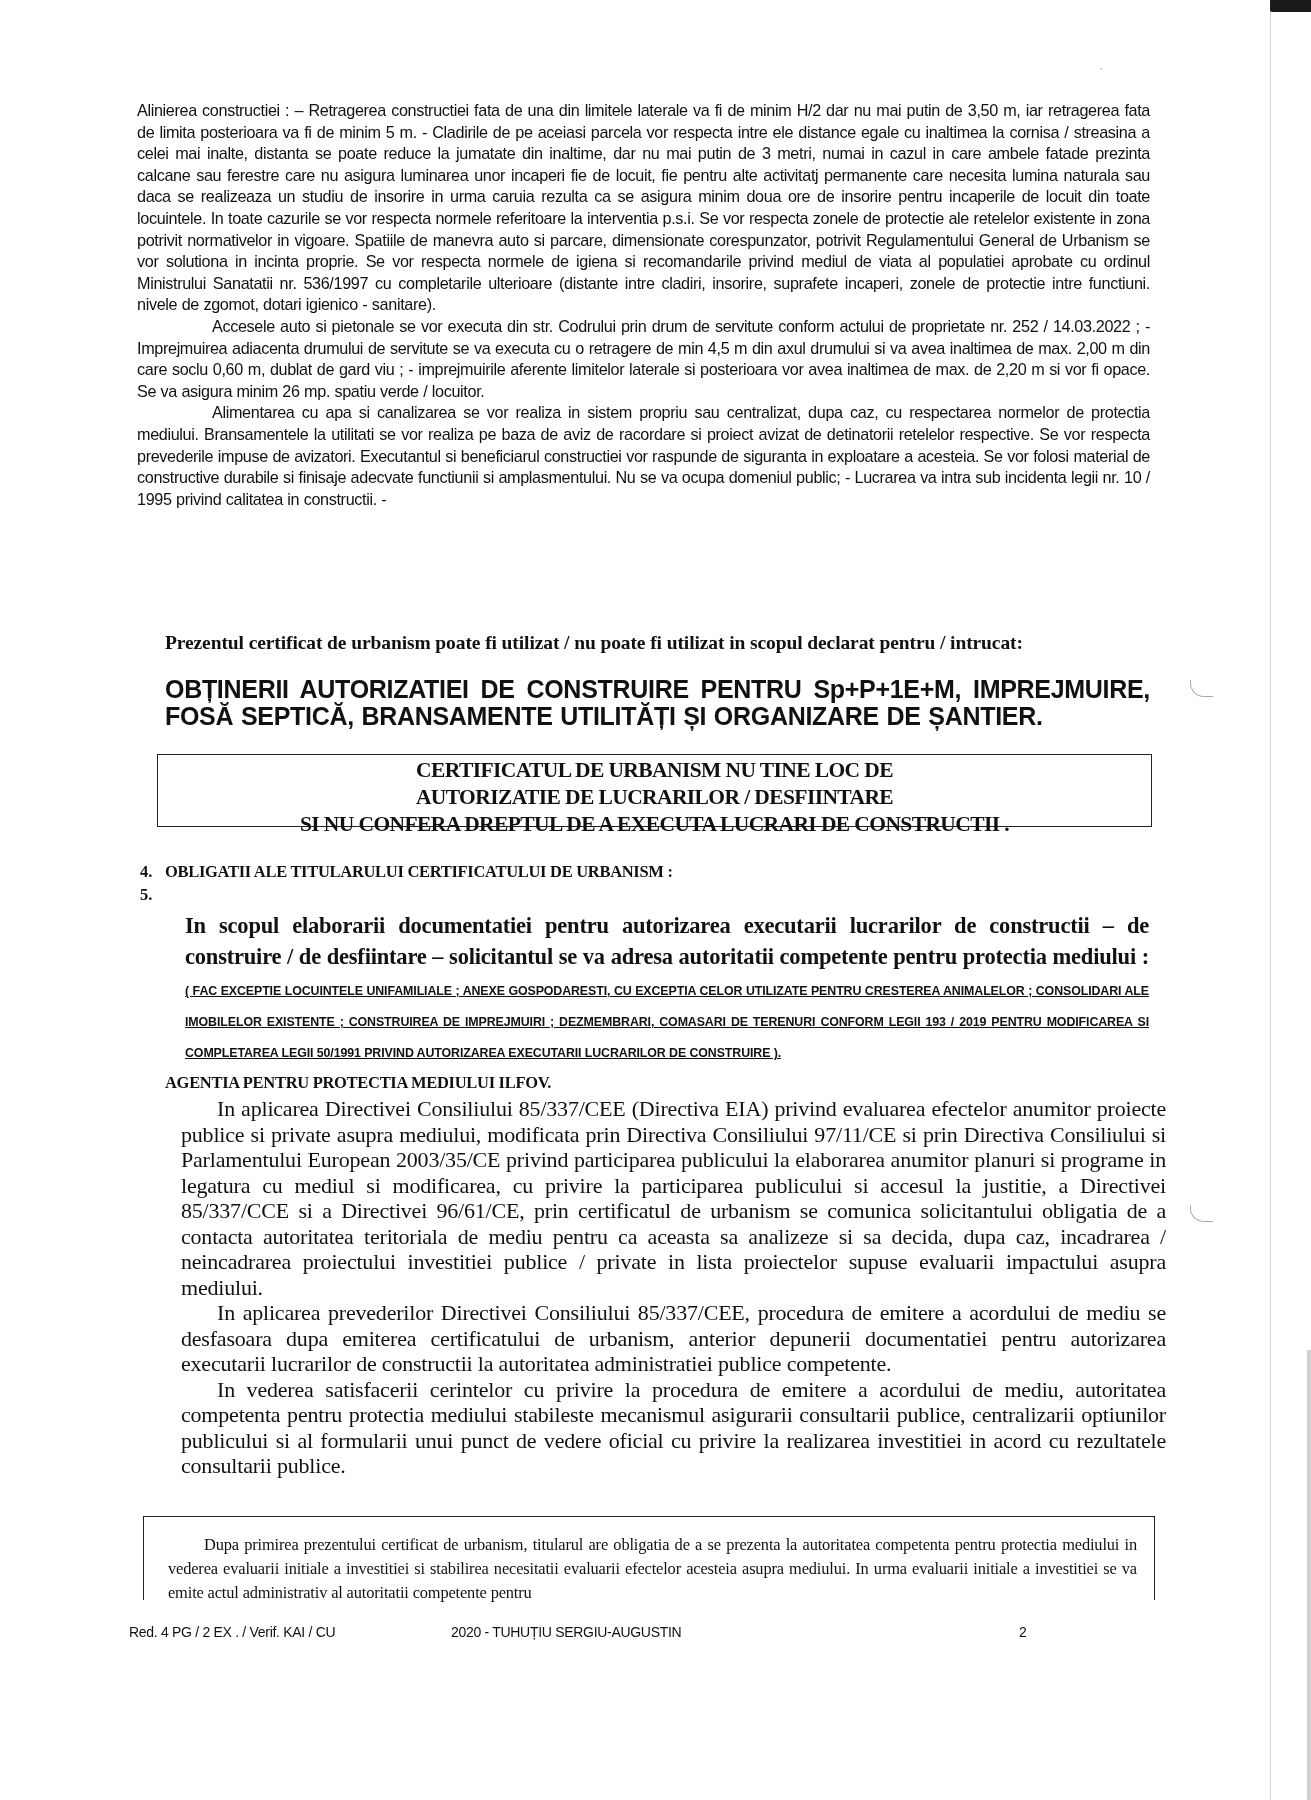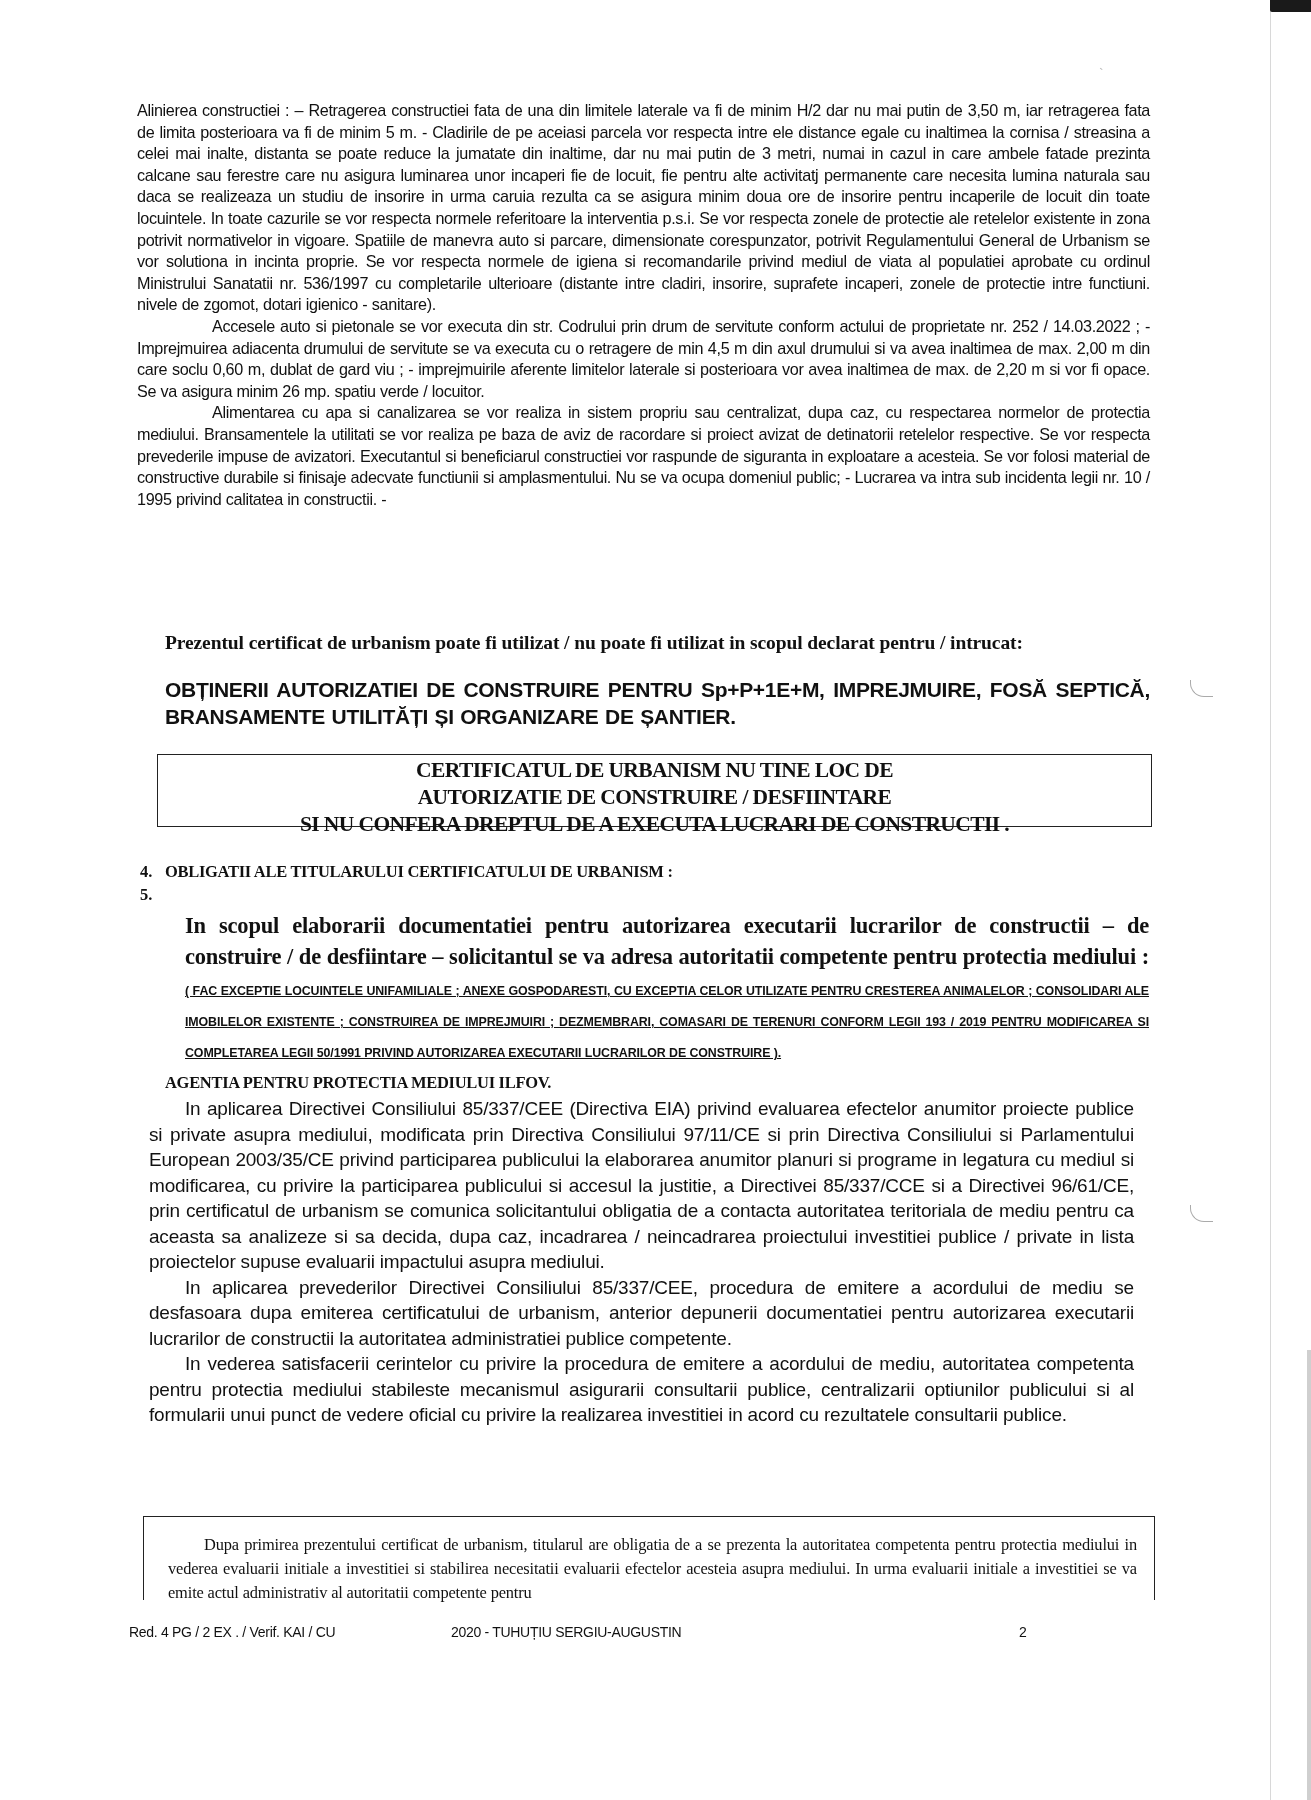--- a/index.html
+++ b/index.html
@@ -35,21 +35,21 @@
   }
   .sec3-colon { font-family: "Liberation Serif", serif; font-weight: bold; font-size: 20px; }
 
   .serif-bold-line {
     position: absolute; left: 165px; width: 990px;
     font-family: "Liberation Serif", serif; font-weight: bold; font-size: 19.5px; line-height: 25px;
     letter-spacing: -0.1px;
   }
   .purpose {
     position: absolute; left: 165px; width: 985px;
-    font-family: "Liberation Sans", sans-serif; font-weight: bold; font-size: 21px; line-height: 27px;
+    font-family: "Liberation Sans", sans-serif; font-weight: bold; font-size: 25px; line-height: 27px;
     letter-spacing: -0.3px; text-align: justify; word-spacing: 1px;
   }
 
   .warning-box {
     position: absolute; left: 157px; top: 754px; width: 995px; height: 73px;
     border: 1.5px solid #222; box-sizing: border-box;
   }
   .warning-box .wline {
     text-align: center; font-family: "Liberation Serif", serif; font-weight: bold; font-size: 21.5px;
     line-height: 27px; letter-spacing: -0.6px;
@@ -68,22 +68,22 @@
     position: absolute; left: 185px; top: 910px; width: 964px;
     font-family: "Liberation Serif", serif; font-weight: bold; font-size: 22.5px; line-height: 31px;
     text-align: justify; letter-spacing: -0.2px;
   }
   .env-block .exc {
     font-family: "Liberation Sans", sans-serif; font-weight: bold; font-size: 12.4px; line-height: 19px;
     text-decoration: underline; letter-spacing: -0.1px;
   }
 
   .serif-block {
-    position: absolute; left: 149px; width: 985px;
-    font-family: Liberation Sans, sans-serif; font-size: 19px; line-height: 25.5px; text-align: justify;
+    position: absolute; left: 181px; width: 985px;
+    font-family: Liberation Serif, serif; font-size: 22px; line-height: 25.5px; text-align: justify;
     letter-spacing: -0.2px;
   }
   .serif-block p { margin: 0; }
   .serif-block .ind { text-indent: 36px; }
   .agency {
     position: absolute; left: 165px; top: 1073px;
     font-family: "Liberation Serif", serif; font-weight: bold; font-size: 16.5px; letter-spacing: -0.3px;
   }
 
   .bottom-box {
@@ -114,21 +114,21 @@
   <p>Alinierea  constructiei : – Retragerea constructiei fata de una din limitele laterale va fi de minim H/2 dar nu mai putin de 3,50 m, iar retragerea fata de limita  posterioara va fi de minim 5 m.  -  Cladirile de pe aceiasi parcela vor respecta intre ele distance egale cu inaltimea la cornisa / streasina a celei mai inalte, distanta se poate  reduce la jumatate din inaltime, dar nu mai putin de 3 metri, numai in cazul in care ambele fatade prezinta calcane sau ferestre care nu  asigura luminarea unor incaperi fie de locuit, fie pentru alte activitatj permanente care necesita lumina naturala sau daca se realizeaza un studiu de insorire in urma caruia rezulta ca se asigura minim doua ore de insorire pentru incaperile de locuit din toate locuintele.  In toate cazurile se vor respecta normele referitoare la interventia p.s.i.  Se vor respecta zonele de protectie ale retelelor existente in zona potrivit normativelor in vigoare.     Spatiile de manevra auto si parcare, dimensionate corespunzator, potrivit Regulamentului General de Urbanism se vor solutiona in incinta   proprie. Se vor respecta normele de igiena si recomandarile privind mediul de viata al populatiei aprobate cu ordinul Ministrului Sanatatii  nr. 536/1997 cu completarile ulterioare (distante intre cladiri, insorire, suprafete incaperi, zonele de protectie intre functiuni. nivele de zgomot, dotari igienico - sanitare).</p>
   <p class="indent-big">Accesele auto si pietonale se vor executa din str. Codrului prin drum de servitute conform actului de proprietate nr. 252 / 14.03.2022  ; - Imprejmuirea  adiacenta  drumului de servitute  se va executa cu o retragere de min 4,5 m din axul drumului si va avea inaltimea de max. 2,00 m din care soclu 0,60 m, dublat de gard viu ; - imprejmuirile aferente  limitelor laterale si posterioara vor avea inaltimea de  max. de 2,20 m si vor fi opace. Se va asigura minim 26 mp. spatiu verde / locuitor.</p>
   <p class="indent-big">Alimentarea cu apa si canalizarea se vor realiza in sistem propriu sau centralizat, dupa caz, cu respectarea normelor de protectia mediului. Bransamentele la utilitati se vor realiza pe baza de aviz de racordare si proiect avizat de detinatorii retelelor respective. Se vor respecta prevederile impuse de avizatori.   Executantul si beneficiarul constructiei vor raspunde de siguranta in exploatare a acesteia. Se vor folosi material de constructive durabile si finisaje adecvate functiunii si amplasmentului. Nu se va ocupa domeniul public;  - Lucrarea va intra sub incidenta legii nr. 10 / 1995 privind calitatea in constructii. -</p>
 </div>
 
 <div class="serif-bold-line" style="top:630px;">Prezentul certificat de urbanism poate fi utilizat / nu poate fi utilizat  in scopul declarat pentru / intrucat:</div>
 <div class="purpose" style="top:676px;">OBȚINERII AUTORIZATIEI DE CONSTRUIRE PENTRU Sp+P+1E+M, IMPREJMUIRE, FOSĂ SEPTICĂ, BRANSAMENTE UTILITĂȚI ȘI ORGANIZARE DE ȘANTIER.</div>
 
 <div class="warning-box">
   <div class="wline">CERTIFICATUL DE URBANISM NU TINE LOC DE</div>
-  <div class="wline">AUTORIZATIE DE CONSTRUIRE / DESFIINTARE</div>
+  <div class="wline">AUTORIZATIE DE LUCRARILOR / DESFIINTARE</div>
   <div class="wline">SI NU CONFERA DREPTUL DE A EXECUTA LUCRARI DE CONSTRUCTII .</div>
 </div>
 
 <div class="sec-num" style="top:862px;">4.</div>
 <div class="sec4-title">OBLIGATII ALE TITULARULUI CERTIFICATULUI DE URBANISM :</div>
 <div class="sec-num" style="top:885px;">5.</div>
 
 <div class="env-block">
   <span>In scopul elaborarii documentatiei pentru autorizarea executarii lucrarilor de constructii – de construire / de desfiintare – solicitantul se va adresa autoritatii competente pentru protectia mediului :</span>
   <span class="exc">( FAC EXCEPTIE LOCUINTELE UNIFAMILIALE ; ANEXE GOSPODARESTI, CU EXCEPTIA CELOR UTILIZATE PENTRU CRESTEREA ANIMALELOR ; CONSOLIDARI ALE IMOBILELOR EXISTENTE ; CONSTRUIREA DE IMPREJMUIRI ; DEZMEMBRARI, COMASARI DE TERENURI CONFORM LEGII 193 / 2019 PENTRU MODIFICAREA SI COMPLETAREA LEGII 50/1991 PRIVIND AUTORIZAREA EXECUTARII LUCRARILOR DE CONSTRUIRE ).</span>

